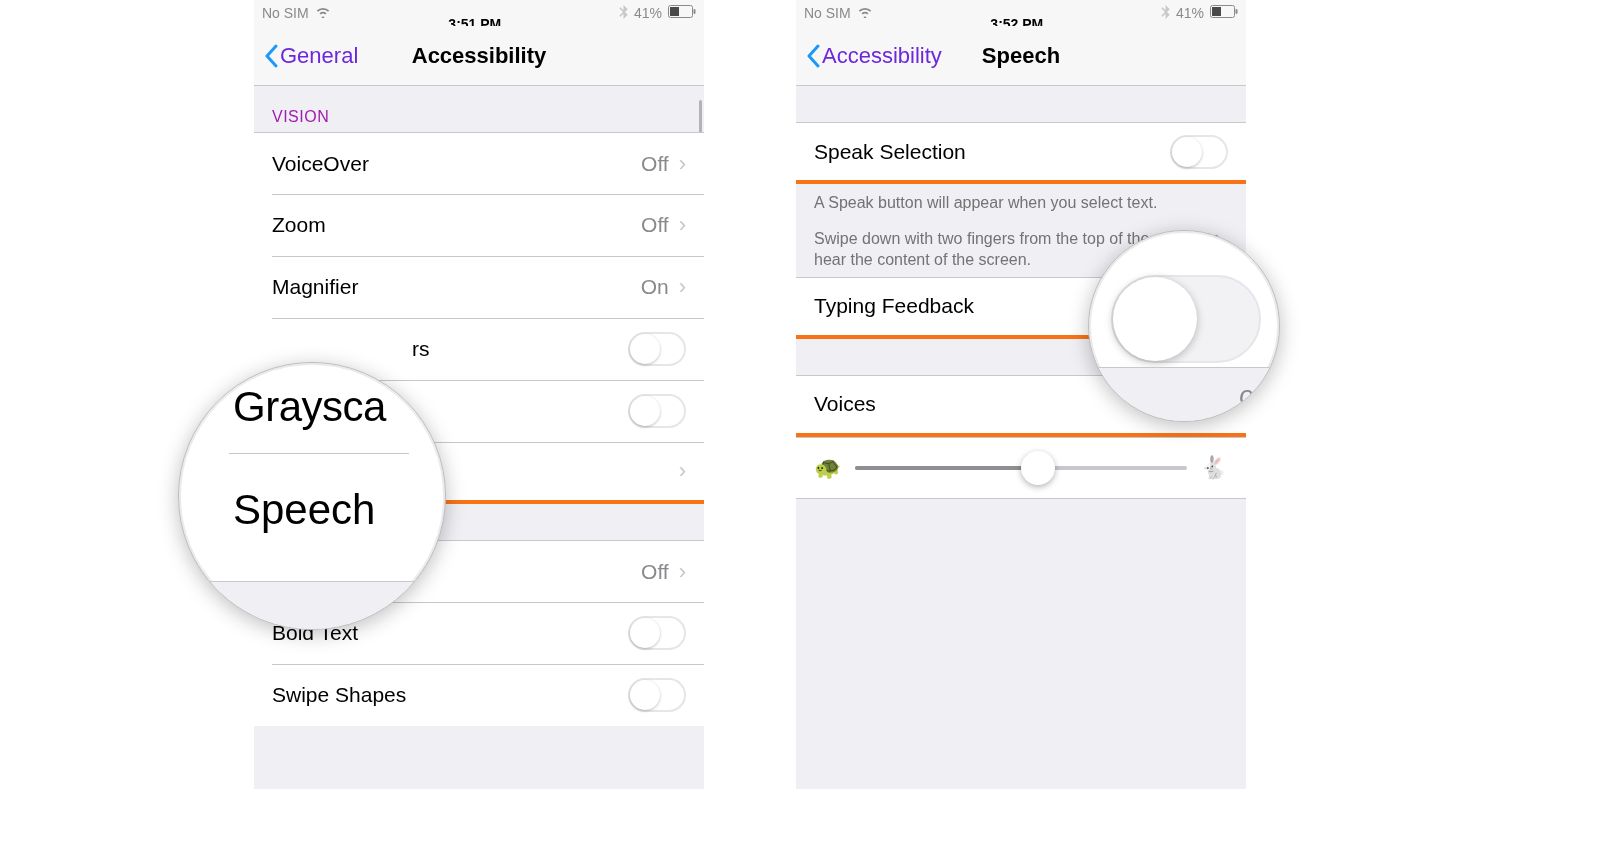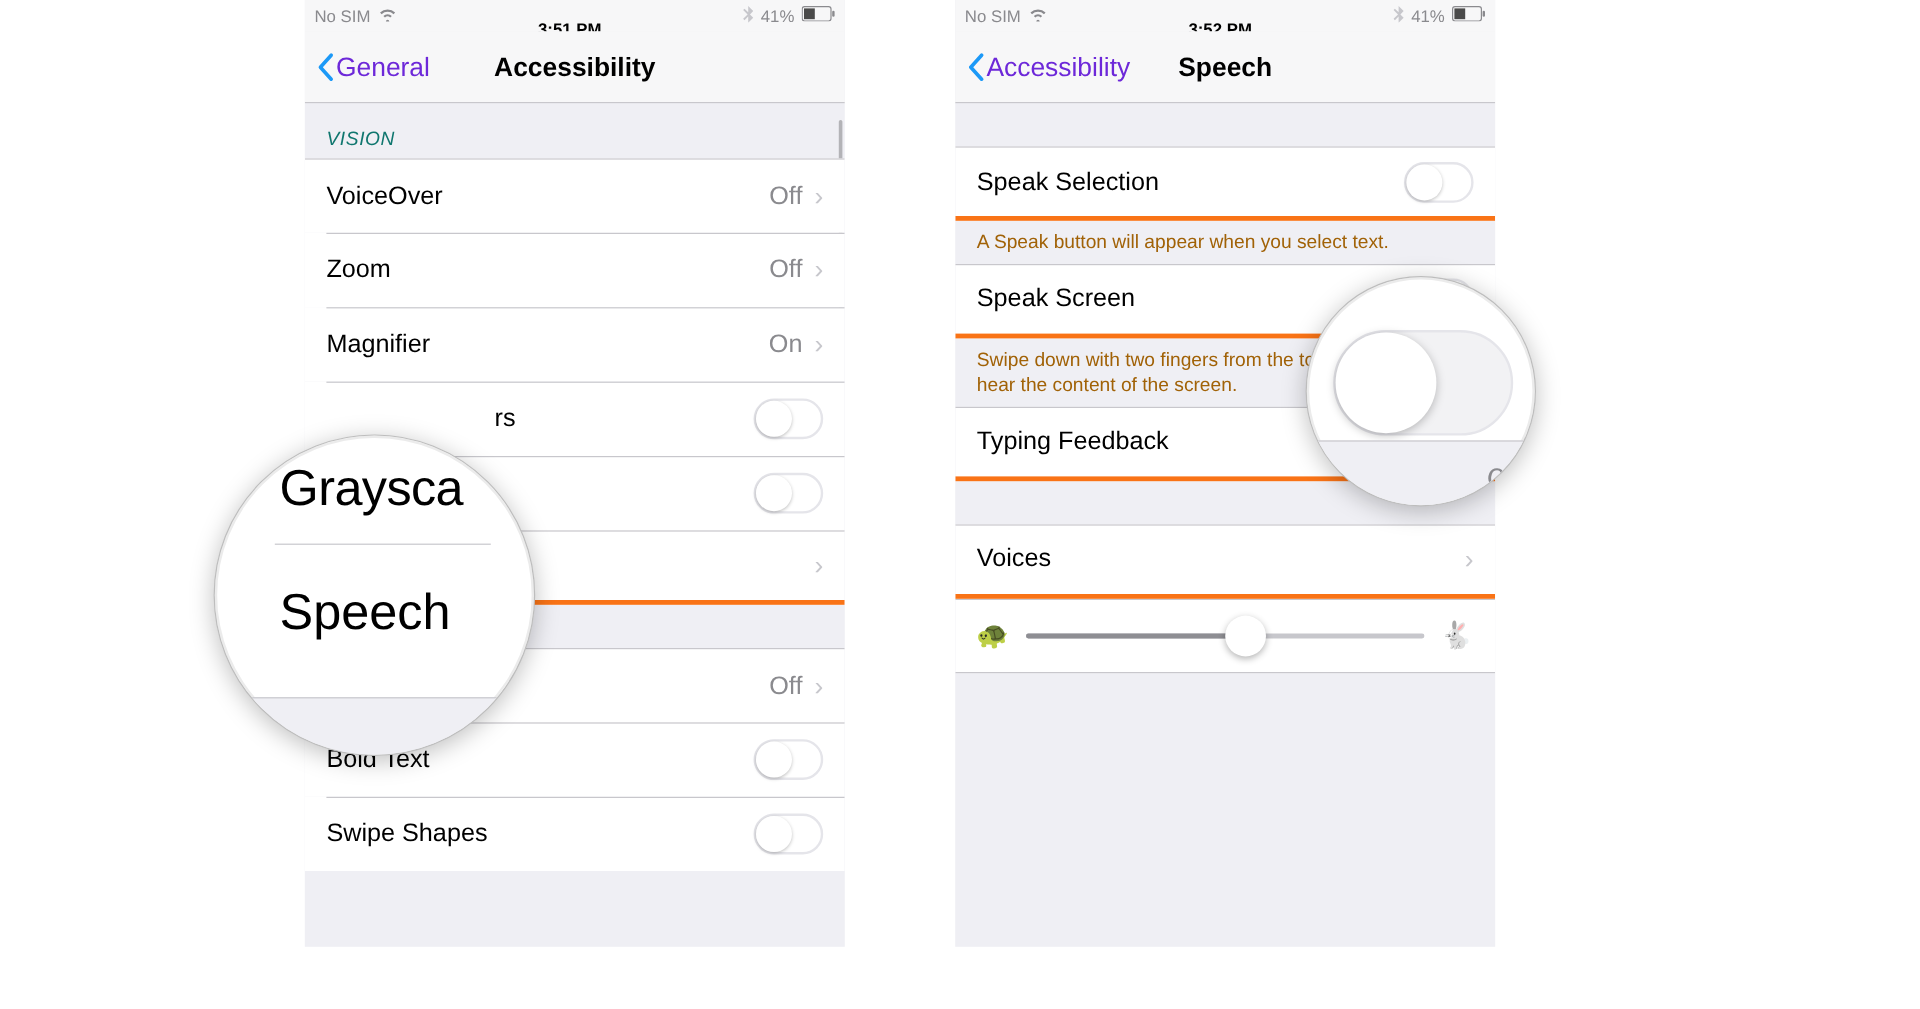--- a/index.html
+++ b/index.html
@@ -60,28 +60,27 @@
     font-size: 22px;
     font-weight: 600;
     color: #000;
   }
 
   
   .content { overflow: hidden; }
   .group-header {
     padding: 22px 18px 6px;
     font-size: 16px;
-    color: #0f766e;
+    color: #a21caf;
     letter-spacing: 0.5px;
-    font-style: italic;
   }
   .group-footer {
     padding: 8px 18px 6px;
     font-size: 16px;
-    color: #a16207;
+    color: #737373;
     line-height: 1.35;
   }
   .section-gap { height: 36px; }
   .cell {
     background: #fff;
     min-height: 62px;
     padding: 0 18px;
     display: flex;
     align-items: center;
     justify-content: space-between;
@@ -397,28 +396,20 @@
     <div class="cell section-top section-bottom">
       <span class="cell-label">Speak Selection</span>
       <span class="cell-right">
         <span class="toggle">
             <span class="knob"></span>
           </span>
       </span>
     </div>
     <div class="group-footer">A Speak button will appear when you select text.</div>
 
-    <div class="cell section-top section-bottom">
-      <span class="cell-label">Speak Screen</span>
-      <span class="cell-right">
-        <span class="toggle">
-            <span class="knob"></span>
-          </span>
-      </span>
-    </div>
     <div class="group-footer">Swipe down with two fingers from the top of the screen to hear the content of the screen.</div>
 
     <div class="cell section-top section-bottom">
       <span class="cell-label">Typing Feedback</span>
       <span class="cell-right">
         <span class="chevron">›</span>
       </span>
     </div>
 
     <div class="section-gap"></div>

